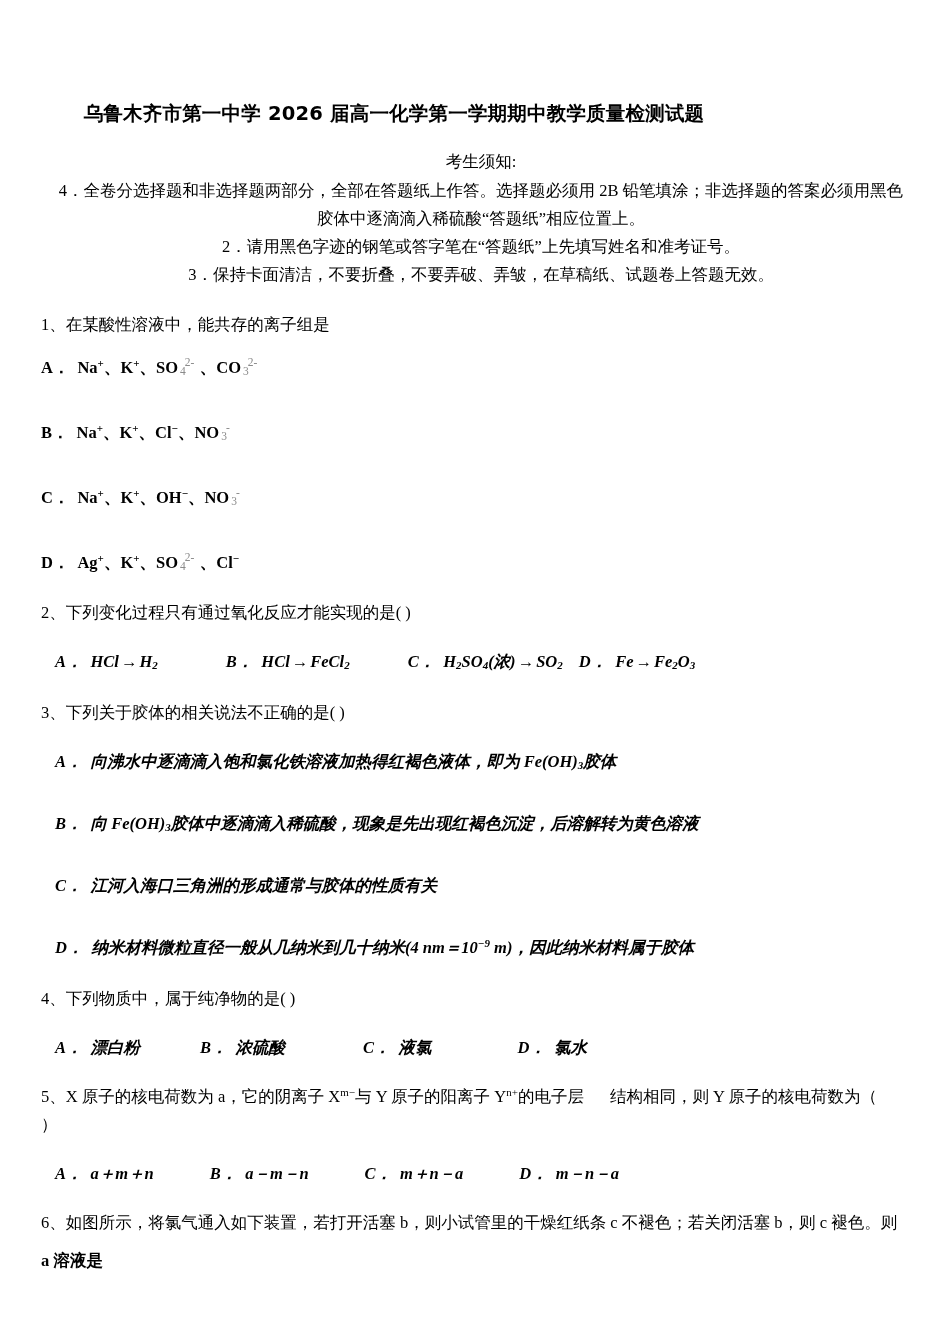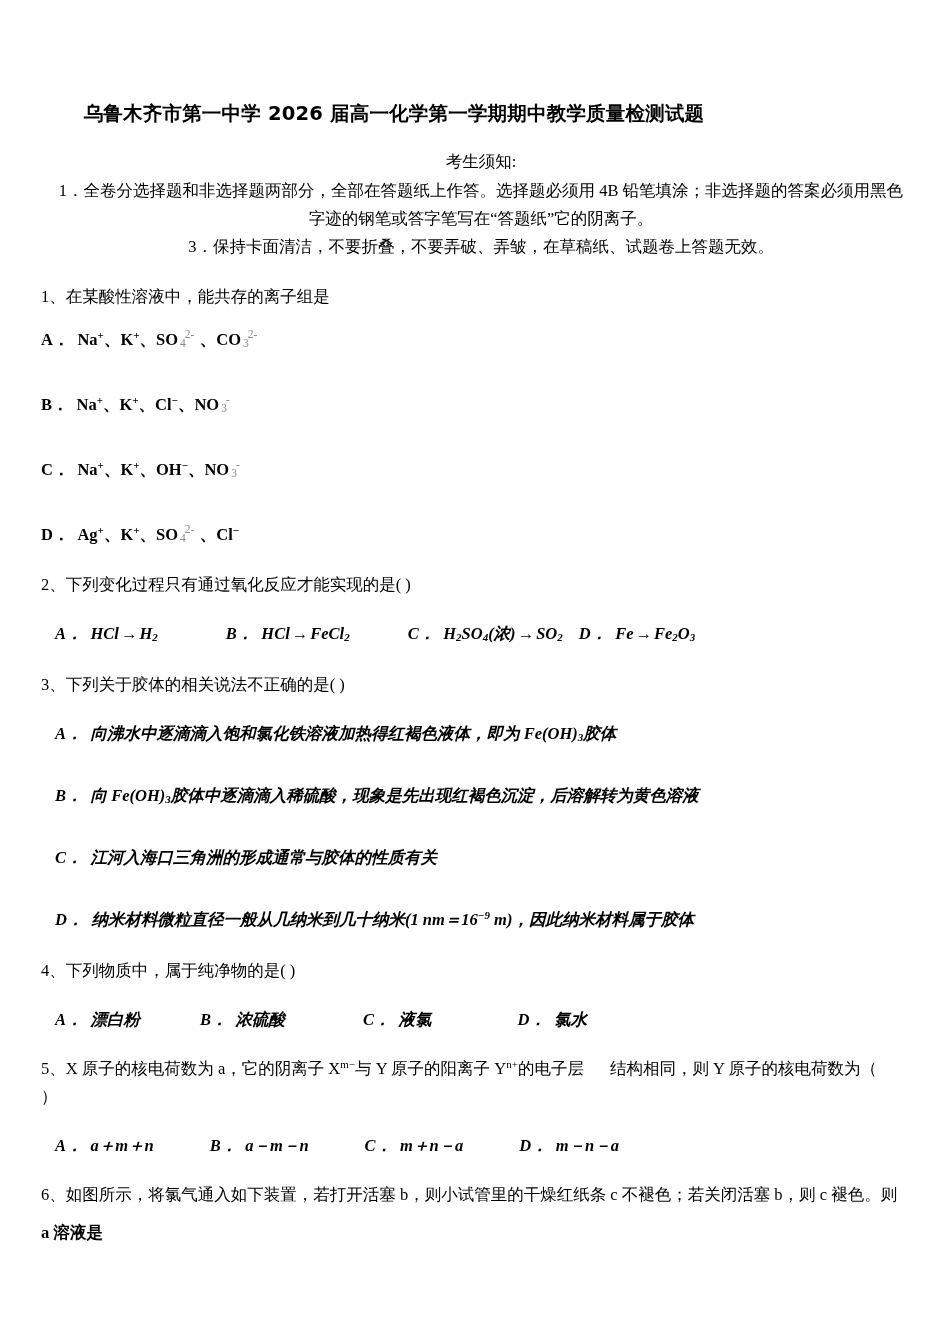--- a/index.html
+++ b/index.html
@@ -151,22 +151,23 @@
 </head>
 <body>
 
 <div class="page">
 
   <div class="doc-title">乌鲁木齐市第一中学 2026 届高一化学第一学期期中教学质量检测试题</div>
 
   <div class="content">
 
     <p class="line notice-head">考生须知:</p>
-    <p class="line">1．全卷分选择题和非选择题两部分，全部在答题纸上作答。选择题必须用 4B 铅笔填涂；非选择题的答案必须用黑色</p>
-    <p class="line">字迹的钢笔或答字笔写在“答题纸”它的阴离子。</p>
+    <p class="line">4．全卷分选择题和非选择题两部分，全部在答题纸上作答。选择题必须用 2B 铅笔填涂；非选择题的答案必须用黑色</p>
+    <p class="line">胶体中逐滴滴入稀硫酸“答题纸”相应位置上。</p>
+    <p class="line">2．请用黑色字迹的钢笔或答字笔在“答题纸”上先填写姓名和准考证号。</p>
     <p class="line">3．保持卡面清洁，不要折叠，不要弄破、弄皱，在草稿纸、试题卷上答题无效。</p>
 
     <div class="spacer-22"></div>
 
 
     <p class="sec-head"><span>1、</span><span>在某酸性溶液中，能共存的离子组是</span></p>
 
     <p class="ion-row">
       <span>A．</span><span class="gap-sm"></span>Na<sup class="tight">+</sup>、K<sup class="tight">+</sup>、SO<span class="sub-lite">4</span><span class="chg"><span>2-</span></span><span class="gap-sep"></span>、CO<span class="sub-lite">3</span><span class="chg"><span>2-</span></span>
     </p>
@@ -217,21 +218,21 @@
 
     <div class="spacer-4"></div>
 
     <p class="opt-row">
       <span>C．</span><span class="gap-sm"></span><span>江河入海口三角洲的形成通常与胶体的性质有关</span>
     </p>
 
     <div class="spacer-4"></div>
 
     <p class="opt-row">
-      <span>D．</span><span class="gap-sm"></span><span>纳米材料微粒直径一般从几纳米到几十纳米(1 nm＝16</span><sup class="tight">−9</sup><span> m)，因此纳米材料属于胶体</span>
+      <span>D．</span><span class="gap-sm"></span><span>纳米材料微粒直径一般从几纳米到几十纳米(4 nm＝10</span><sup class="tight">−9</sup><span> m)，因此纳米材料属于胶体</span>
     </p>
 
     <div class="spacer-8"></div>
 
     <p class="sec-head"><span>4、</span><span>下列物质中，属于纯净物的是( )</span></p>
 
     <div class="spacer-6"></div>
 
     <p class="opt-row">
       <span>A．</span><span class="gap-sm"></span><span>漂白粉</span><span class="sp-q4"></span><span>B．</span><span class="gap-sm"></span><span>浓硫酸</span><span class="sp-q4b"></span><span>C．</span><span class="gap-sm"></span><span>液氯</span><span class="sp-q4c"></span><span>D．</span><span class="gap-sm"></span><span>氯水</span>

